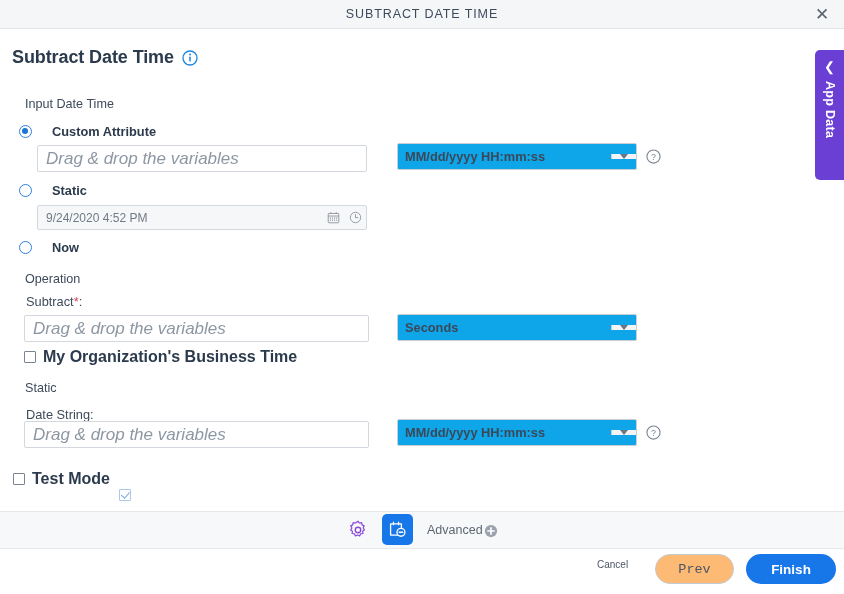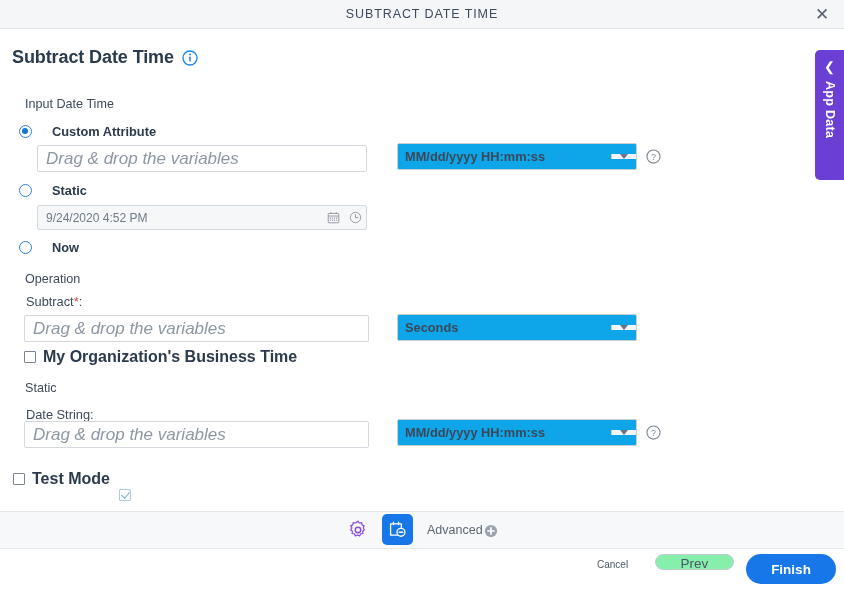--- a/index.html
+++ b/index.html
@@ -243,27 +243,27 @@
   
   .btn-cancel {
     position: absolute; left: 591px; top: 558px;
     font-size: 10px; color: #4b5665;
     background: none; border: none;
     cursor: pointer;
     font-family: "Liberation Sans", sans-serif;
   }
   .btn-prev {
     position: absolute; left: 655px; top: 554px;
-    width: 79px; height: 16px;
+    width: 79px; height: 30px;
     border: 1px solid #c4cad2;
-    background: #86efac;
+    background: #fdba74;
     border-radius: 15px;
     font-size: 13.5px; color: #4b5665;
     cursor: pointer;
-    font-family: Liberation Sans, sans-serif;
+    font-family: Liberation Mono, monospace;
   }
   .btn-finish {
     position: absolute; left: 746px; top: 554px;
     width: 90px; height: 30px;
     border: none;
     background: #1877e8;
     border-radius: 15px;
     font-size: 13.5px; color: #ffffff; font-weight: bold;
     cursor: pointer;
     font-family: "Liberation Sans", sans-serif;

